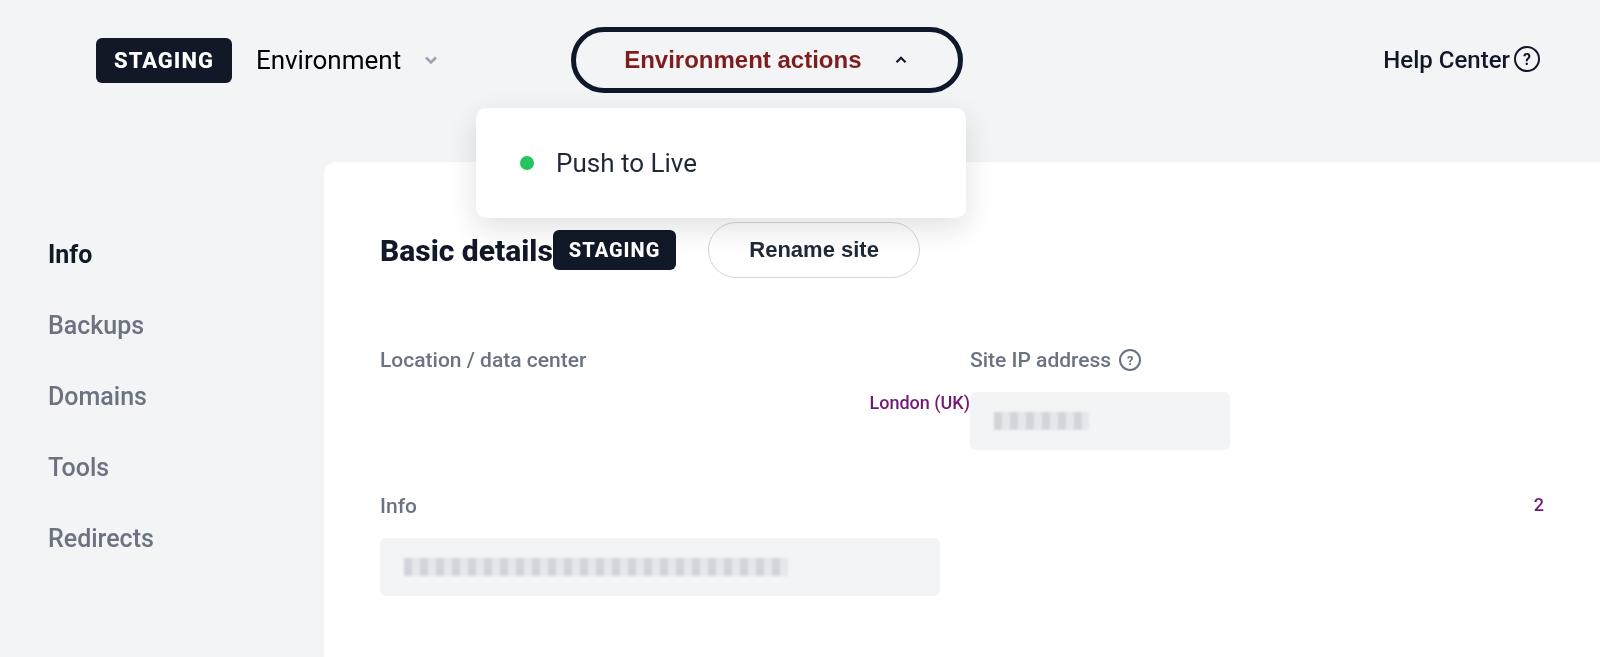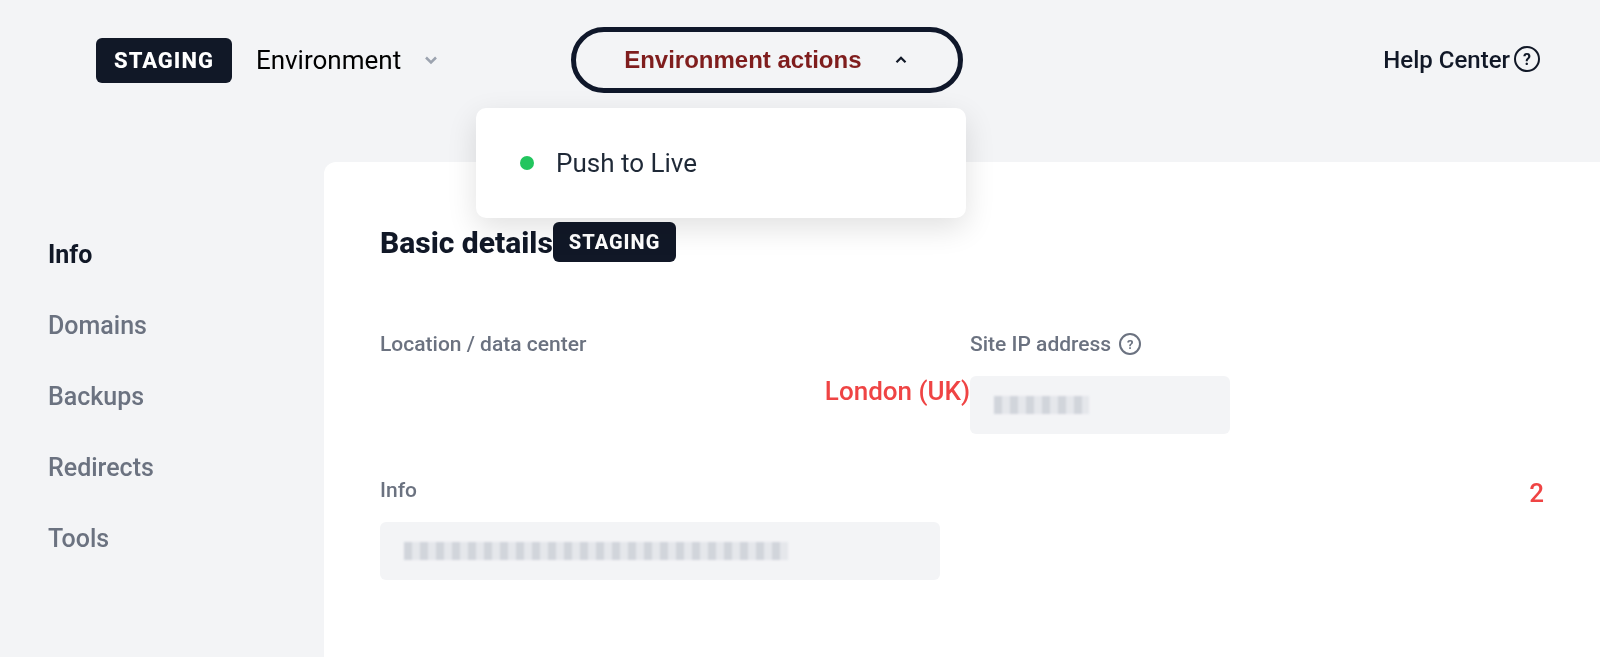--- a/index.html
+++ b/index.html
@@ -22,21 +22,21 @@
   .sidebar .item.active { color: #111827; font-weight: 700; }
 
   .main-card { position: absolute; left: 324px; top: 162px; right: 0; bottom: 0; background: #fff; border-top-left-radius: 12px; padding: 60px 56px 0 56px; }
   .section-header { display: flex; align-items: center; margin-bottom: 70px; }
   .section-title { font-size: 30px; font-weight: 800; color: #111827; }
   .staging-badge-sm { background: #111827; color: #fff; font-weight: 800; font-size: 20px; letter-spacing: 1px; padding: 8px 16px; border-radius: 6px; }
   .pill-btn { border: 1px solid #d1d5db; background: #fff; border-radius: 999px; padding: 14px 40px; font-size: 22px; font-weight: 600; color: #1f2937; cursor: pointer; }
   .details-grid { display: grid; grid-template-columns: 590px 1fr; column-gap: 0; row-gap: 44px; text-align: right; }
   .field-label { font-size: 21px; color: #6b7280; font-weight: 500; display: flex; align-items: center; gap: 8px; margin-bottom: 20px; }
   .field-label .q-icon-sm { width: 22px; height: 22px; border: 2px solid #6b7280; border-radius: 50%; display: flex; align-items: center; justify-content: center; font-size: 13px; font-weight: 700; color: #6b7280; }
-  .field-value { font-size: 26px; color: #ef4444; font-weight: 500; }
+  .field-value { font-size: 18px; color: #701a75; font-weight: 500; }
   .redacted-box { background: #f3f4f6; border-radius: 6px; padding: 20px 24px; display: flex; align-items: center; }
   .redacted-strip { height: 18px; width: 75%; background: repeating-linear-gradient(90deg, #d1d5db 0 8px, #e5e7eb 8px 16px); filter: blur(1.2px); }
   .redacted-strip.short { width: 45%; }
 </style>
 </head>
 <body>
 
 <div class="topbar">
   <div class="staging-badge">STAGING</div>
   <span class="env-label">Environment</span>
@@ -59,31 +59,32 @@
 
 <div class="dropdown">
   <div class="dropdown-item">
     <span class="dot-green"></span>
     <span>Push to Live</span>
   </div>
 </div>
 
 <div class="sidebar">
   <div class="item active"><span>Info</span></div>
+  <div class="item"><span>Backups</span></div>
   <div class="item"><span>Domains</span></div>
-  <div class="item"><span>Backups</span></div>
+  <div class="item"><span>Tools</span></div>
   <div class="item"><span>Redirects</span></div>
-  <div class="item"><span>Tools</span></div>
 </div>
 
 <div class="main-card">
   <div class="section-header">
     <span class="section-title">Basic details</span>
     <span class="staging-badge-sm">STAGING</span>
     <div style="width:32px"></div>
+    <button class="pill-btn">Rename site</button>
   </div>
 
   <div class="details-grid">
 
     <div>
       <div class="field-label">Location / data center</div>
       <div class="field-value">London (UK)</div>
     </div>
     <div>
       <div class="field-label">

